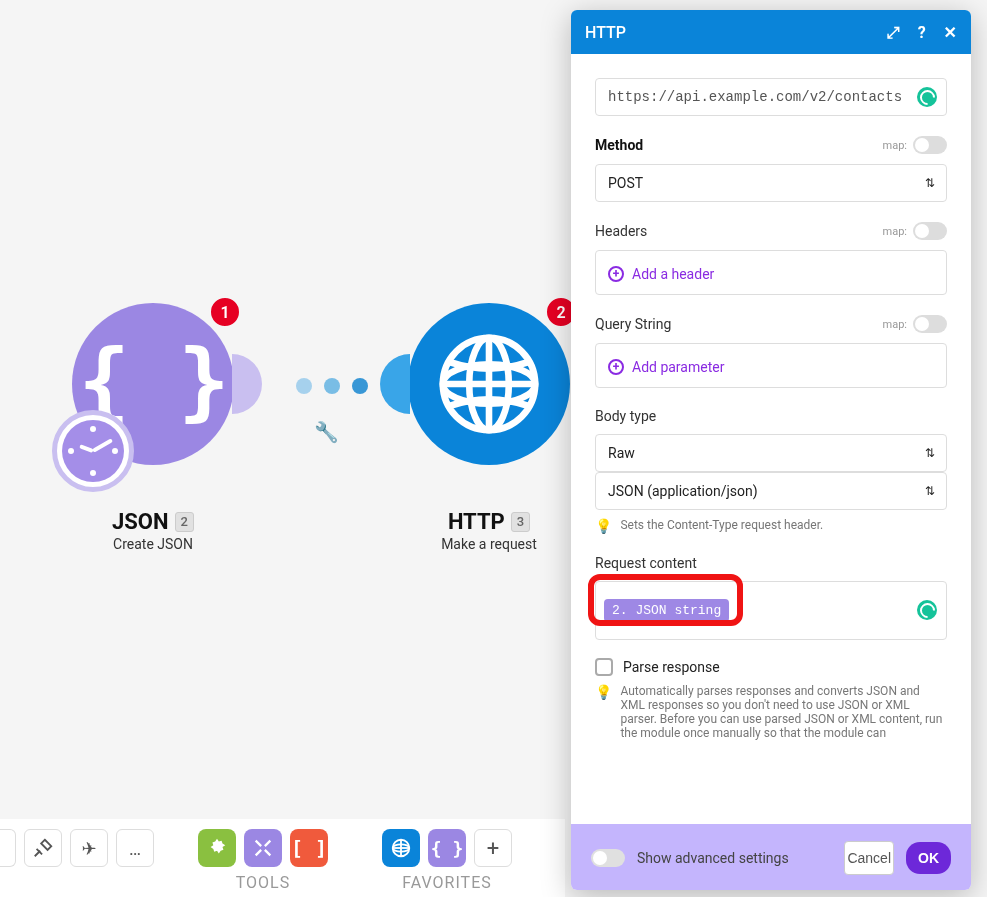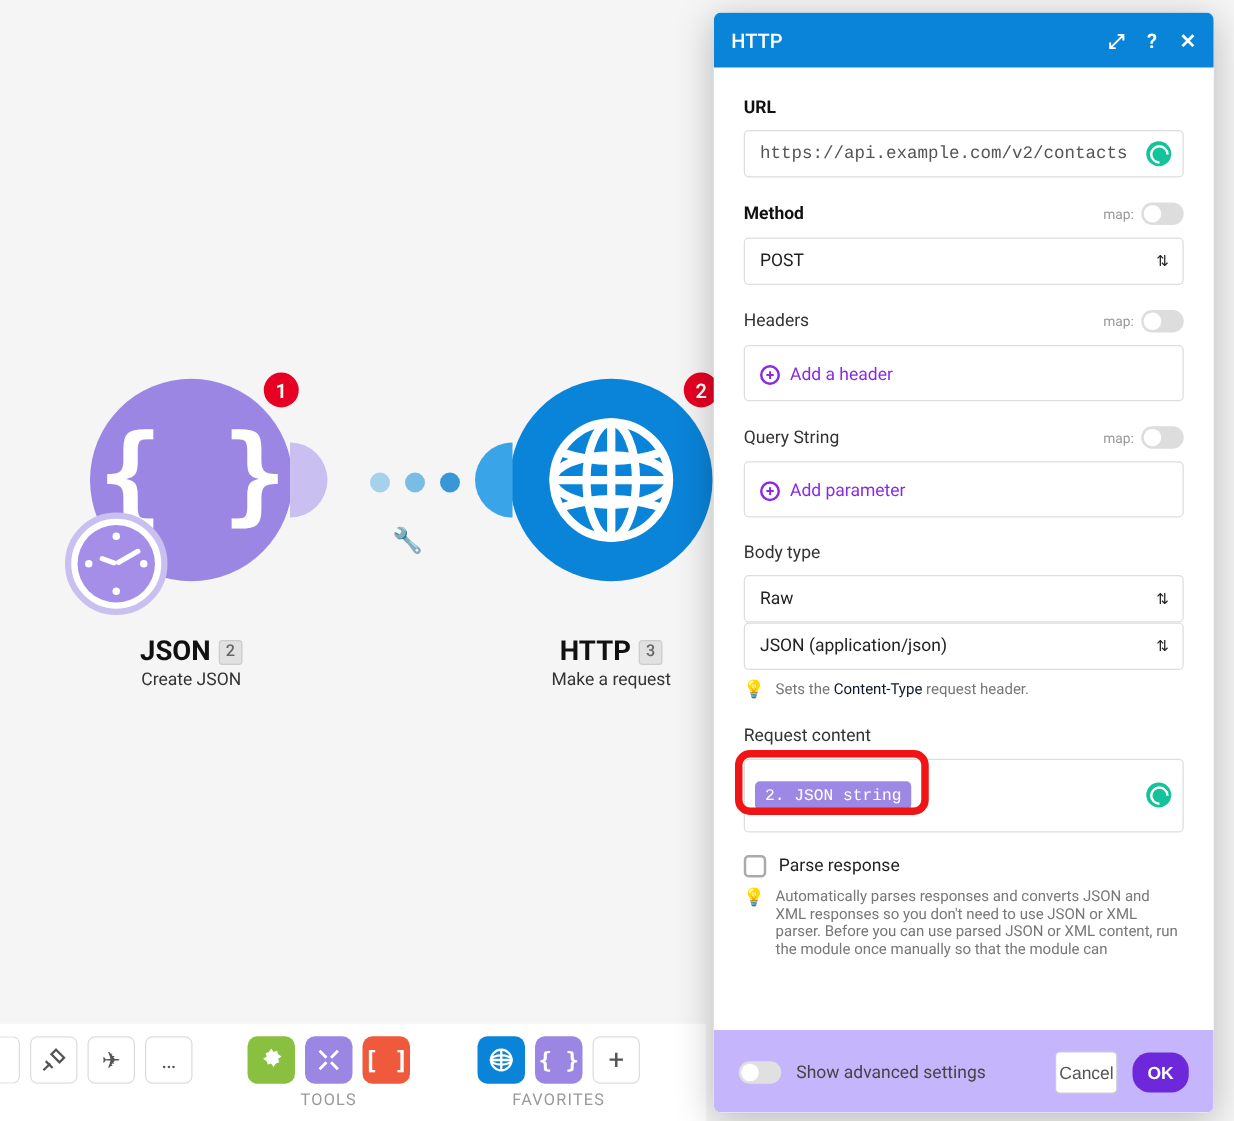--- a/index.html
+++ b/index.html
@@ -173,21 +173,21 @@
     font-size: 18px;
     color: #555;
   }
   .tb-left-cut {
     border-left: none;
     border-top-left-radius: 0;
     border-bottom-left-radius: 0;
     width: 16px;
   }
   .tb-label {
-    font-size: 13px;
+    font-size: 16px;
     letter-spacing: 1px;
     color: #999;
     margin-top: 6px;
   }
   .sq {
     width: 38px; height: 38px; border-radius: 8px;
     display: flex; align-items: center; justify-content: center;
     color: #fff; font-weight: 700;
   }
   .sq.green  { background: #8ac040; }
@@ -316,21 +316,21 @@
     display: inline-flex; align-items: center; justify-content: center;
     font-size: 12px; line-height: 1; font-weight: 700;
   }
   .hint {
     font-size: 12px;
     color: #777;
     margin-top: 8px;
     display: flex; gap: 8px; align-items: flex-start;
   }
   .hint .bulb { color: #f5c542; font-size: 14px; line-height: 1.2; }
-  .hint .code { color: #0f172a; }
+  .hint .code { color: #737373; }
   .pill-input {
     position: relative;
     border: 1px solid #ddd;
     border-radius: 4px;
     padding: 17px 8px;
     min-height: 40px;
     display: flex;
     align-items: center;
   }
   .pill {
@@ -498,21 +498,20 @@
     <span>HTTP</span>
     <span class="spacer"></span>
     <span class="hicon">⤢</span>
     <span class="hicon">?</span>
     <span class="hicon">✕</span>
   </div>
 
   <div class="panel-body">
     <div class="panel-scroll">
 
-      <div class="field-label">URL</div>
       <div class="input-wrap">
         <input class="text-input" value="https://api.example.com/v2/contacts" style="">
         <div class="grammarly"></div>
       </div>
 
       <div class="field-label">
         <span>Method</span>
         <span class="map-toggle">
           <span>map:</span>
           <span class="toggle"></span>

